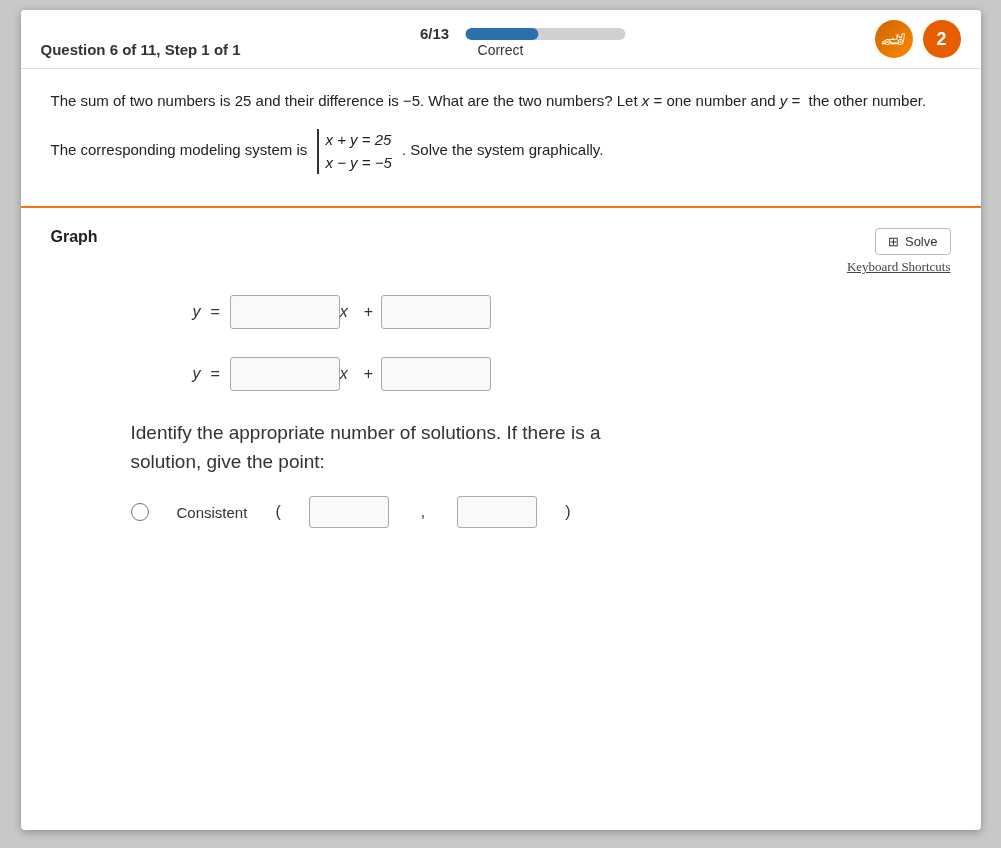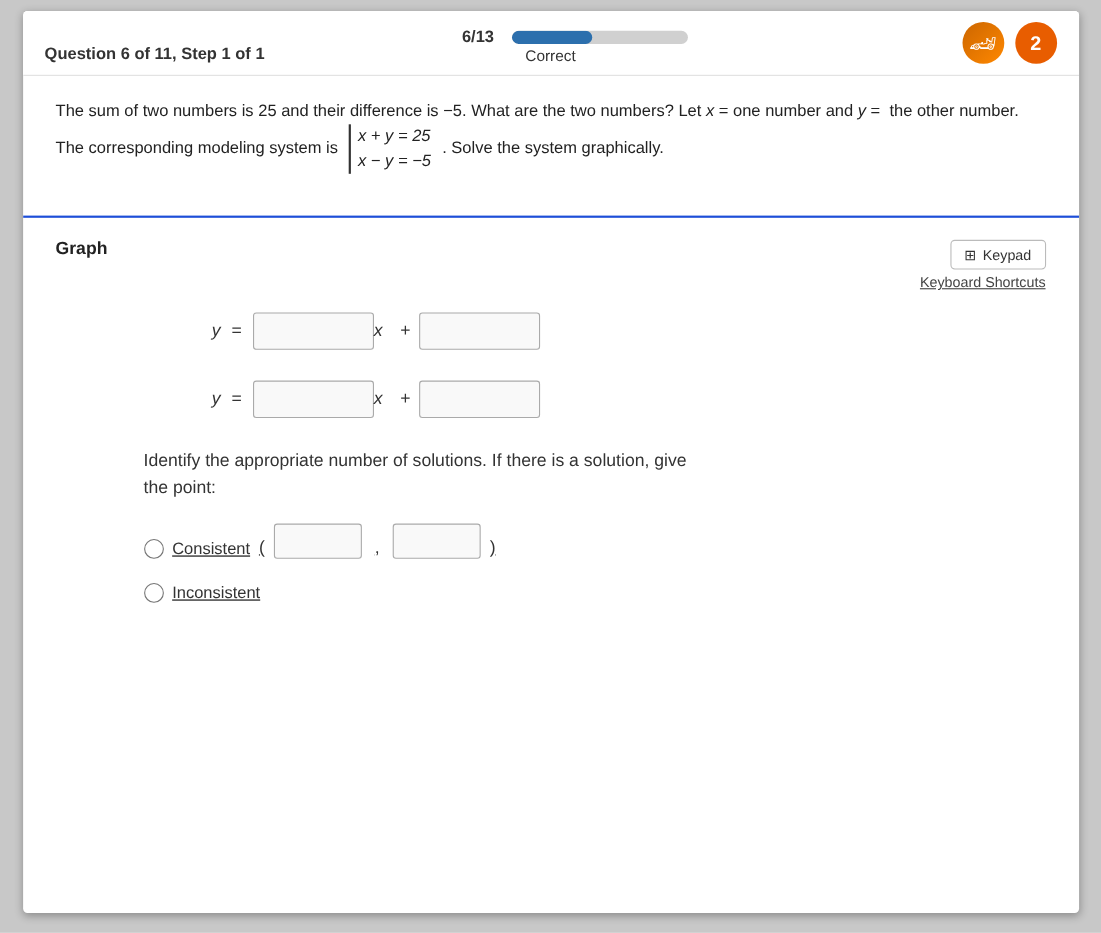--- a/index.html
+++ b/index.html
@@ -89,34 +89,34 @@
       border-radius: 50%;
       background: linear-gradient(135deg, #cc6600, #ff8800);
       display: flex;
       align-items: center;
       justify-content: center;
       font-size: 20px;
       color: #fff;
     }
     
     .question-body {
-      padding: 20px 30px 38px 30px;
-      border-bottom: 2px solid #1d4ed8;
+      padding: 20px 30px 16px 30px;
+      border-bottom: 2px solid #f97316;
       font-size: 15px;
       color: #222;
       line-height: 1.6;
     }
     .question-text {
       font-size: 15px;
       color: #222;
     }
     .equation-block {
       display: inline-flex;
       flex-direction: column;
-      margin: 0 6px;
+      margin: 16px 6px;
       vertical-align: middle;
       border-left: 2px solid #333;
       padding-left: 6px;
       line-height: 1.5;
       font-style: italic;
     }
     
     .answer-section {
       padding: 20px 30px;
     }
@@ -147,20 +147,21 @@
       padding: 5px 12px;
       font-size: 13px;
       cursor: pointer;
       color: #333;
     }
     .keyboard-shortcuts-label {
       font-size: 13px;
       color: #444;
       text-decoration: underline;
       cursor: pointer;
+      font-family: Liberation Serif, serif;
     }
     
     .instructions-text {
       font-size: 14px;
       color: #333;
       margin-bottom: 30px;
       padding-left: 80px;
     }
     
     .equation-row {
@@ -202,33 +203,32 @@
       font-style: italic;
       color: #333;
       margin-right: 8px;
     }
     
     .solutions-section {
       padding-left: 80px;
       margin-top: 10px;
     }
     .solutions-text {
-      font-size: 16px;
+      font-size: 19px;
       color: #333;
       margin-bottom: 20px;
       line-height: 1.5;
       max-width: 520px;
     }
     .radio-row {
       display: flex;
-      align-items: flex-end;
-      gap: 8px;
+      align-items: center;
+      gap: 28px;
       margin-bottom: 22px;
       padding-left: 80px;
-      text-decoration: underline;
     }
     .radio-input {
       width: 18px;
       height: 18px;
       accent-color: #555;
       cursor: pointer;
     }
     .radio-label {
       font-size: 15px;
       color: #333;
@@ -299,21 +299,21 @@
       . Solve the system graphically.
     </span>
   </div>
 
   <div class="answer-section">
     <div class="answer-header-row">
       <span class="answer-title">Graph</span>
       <div class="keypad-area">
         <button class="keypad-button">
           <span>⊞</span>
-          <span>Keypad</span>
+          <span>Solve</span>
         </button>
         <span class="keyboard-shortcuts-label">Keyboard Shortcuts</span>
       </div>
     </div>
 
 
     <div class="equation-row">
       <span class="eq-label"><em>y</em></span>
       <span class="eq-equals">=</span>
       <input class="eq-input" type="text" value="" style="">
@@ -338,20 +338,16 @@
     <div class="radio-row">
       <input class="radio-input" type="radio" name="solution-type" id="consistent" style="">
       <label class="radio-label" for="consistent">Consistent</label>
       <span class="point-paren">(</span>
       <input class="point-input" type="text" value="" style="">
       <span class="point-comma">,</span>
       <input class="point-input" type="text" value="" style="">
       <span class="point-paren">)</span>
     </div>
 
-    <div class="radio-row">
-      <input class="radio-input" type="radio" name="solution-type" id="inconsistent" style="">
-      <label class="radio-label" for="inconsistent">Inconsistent</label>
-    </div>
 
 
   </div>
 </div>
 
 </body></html>

